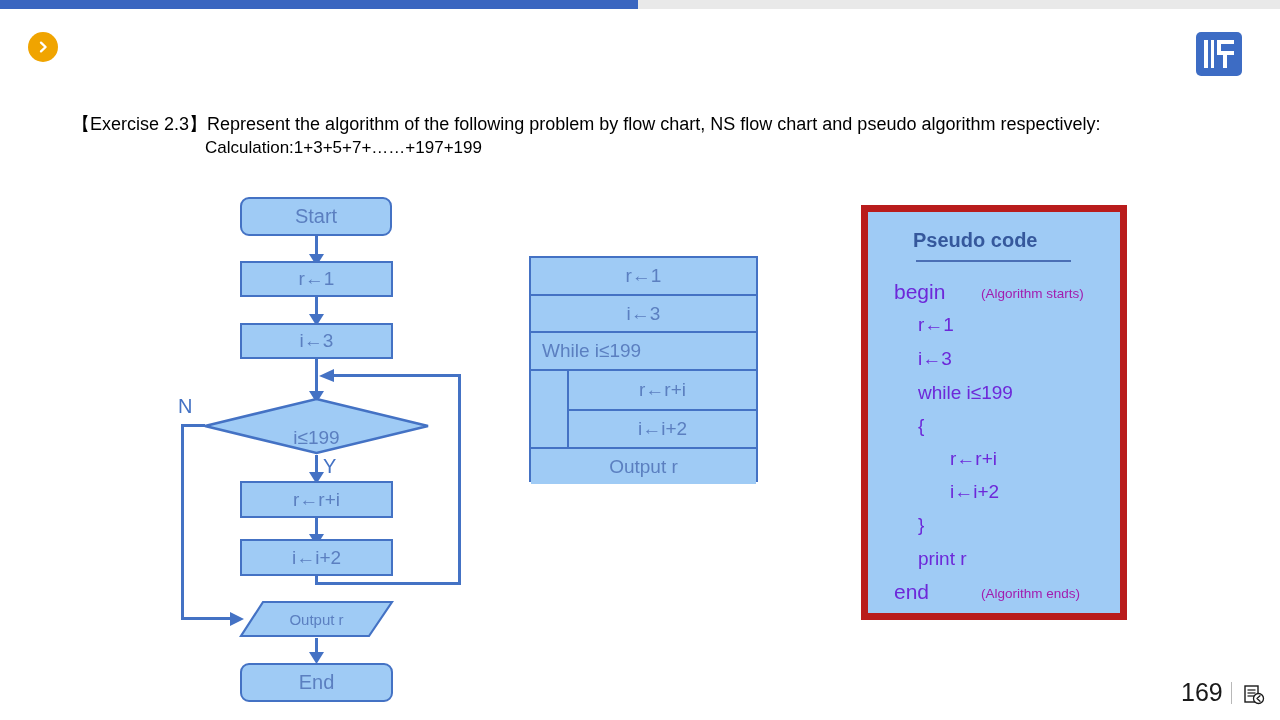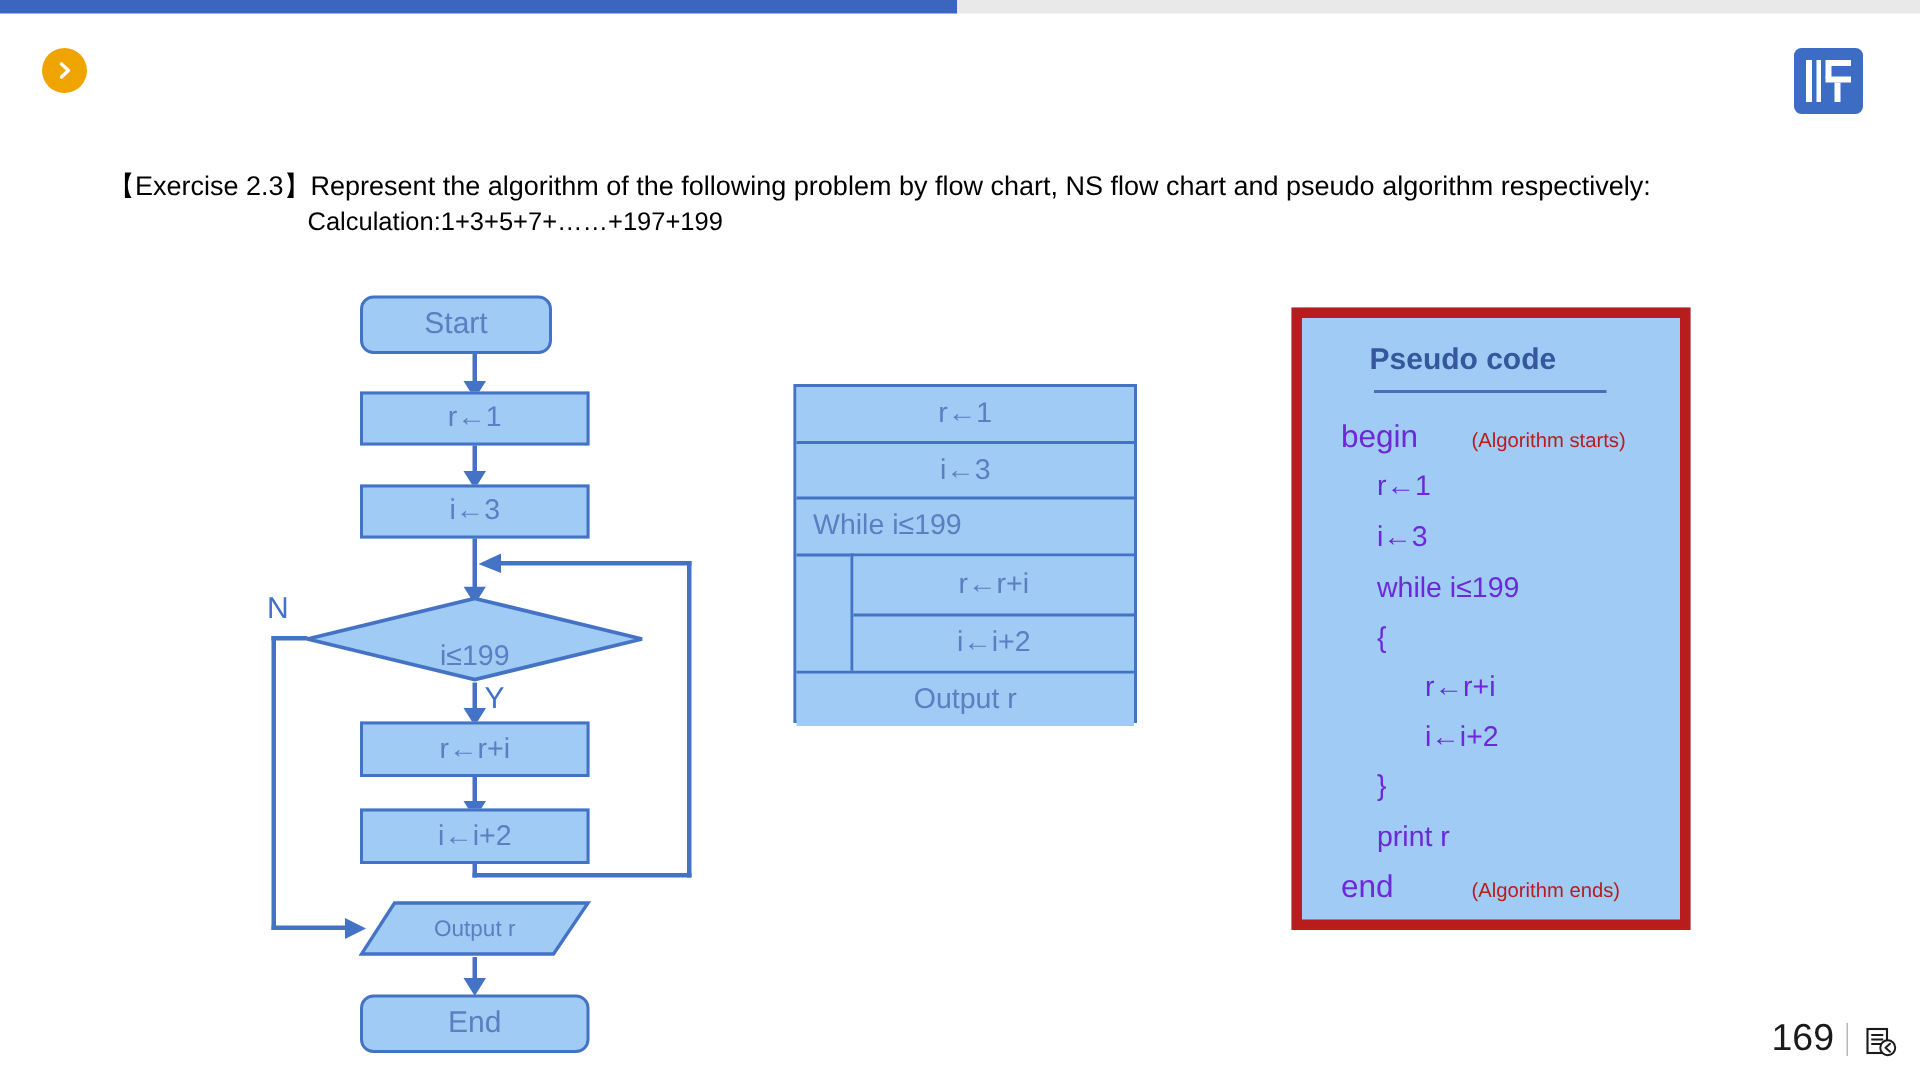--- a/index.html
+++ b/index.html
@@ -59,21 +59,21 @@
   .ns-sub + .ns-sub{border-top:2px solid #4472c4;}
 
   
   #pseudo-panel{position:absolute;left:861px;top:205px;width:266px;height:415px;
                 background:#9fcbf5;border:7px solid #b91c1c;box-sizing:border-box;}
   #pseudo-title{position:absolute;left:45px;top:17px;font-size:20px;font-weight:bold;color:#35589c;}
   #pseudo-rule{position:absolute;left:48px;top:48px;width:155px;height:2px;background:#4a6fb5;}
   .pc-line{position:absolute;color:#6d28d9;white-space:nowrap;}
   .pc-kw{font-size:21px;}
   .pc-body{font-size:19px;}
-  .pc-note{font-size:13.5px;color:#b91c1c;}
+  .pc-note{font-size:13.5px;color:#a21caf;}
 
   
   #page-num{position:absolute;left:1181px;top:678px;font-size:25px;color:#1a1a1a;}
   #footer-sep{position:absolute;left:1231px;top:682px;width:1px;height:22px;background:#b8b8b8;}
   #footer-icon{position:absolute;left:1243px;top:684px;}
 </style>
 </head>
 <body>
 
 <div id="topbar-blue"></div>
@@ -95,21 +95,21 @@
   <div class="bar" style="left:21px;top:19px;width:17px;height:4px;"></div>
   <div class="bar" style="left:21px;top:12px;width:4px;height:8px;"></div>
   <div class="bar" style="left:27px;top:23px;width:4px;height:13px;"></div>
 </div>
 
 <div id="exercise-para">【Exercise 2.3】Represent the algorithm of the following problem by flow chart, NS flow chart and pseudo algorithm respectively:</div>
 <div id="calc-line">Calculation:1+3+5+7+……+197+199</div>
 
 <div>
 
-  <div class="node term" style="left:240px;top:197px;width:128px;height:39px;">Start</div>
+  <div class="node term" style="left:240px;top:197px;width:152px;height:39px;">Start</div>
 
   <div class="conn" style="left:315px;top:236px;width:3px;height:23px;"></div>
   <svg style="position:absolute;left:308px;top:254px;" width="17" height="12">
       <path d="M8.5 12 L1 0 L16 0 Z" fill="#4472c4"></path>
     </svg>
 
   <div class="node" style="left:240px;top:261px;width:153px;height:36px;">r←1</div>
   <div class="conn" style="left:315px;top:297px;width:3px;height:21px;"></div>
   <svg style="position:absolute;left:308px;top:314px;" width="17" height="12">
       <path d="M8.5 12 L1 0 L16 0 Z" fill="#4472c4"></path>

